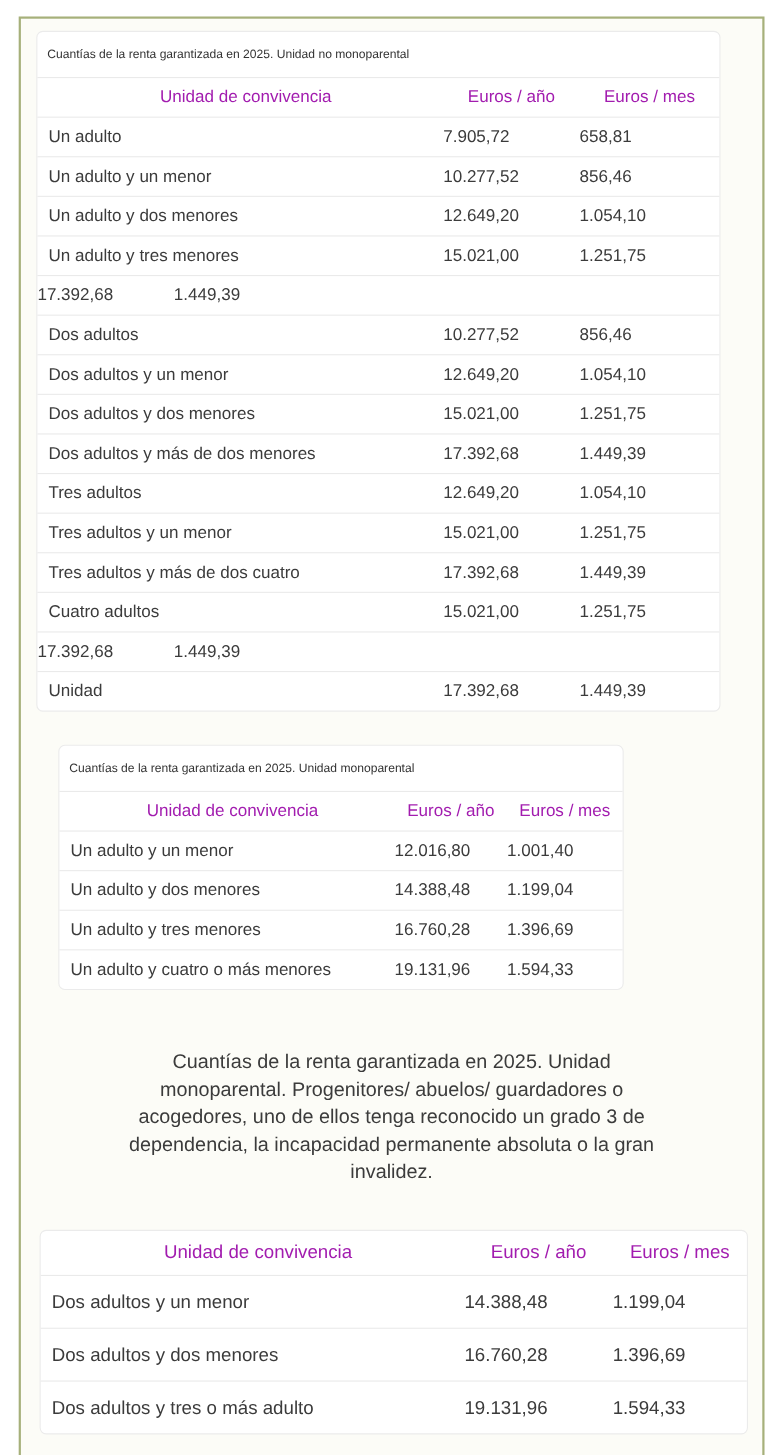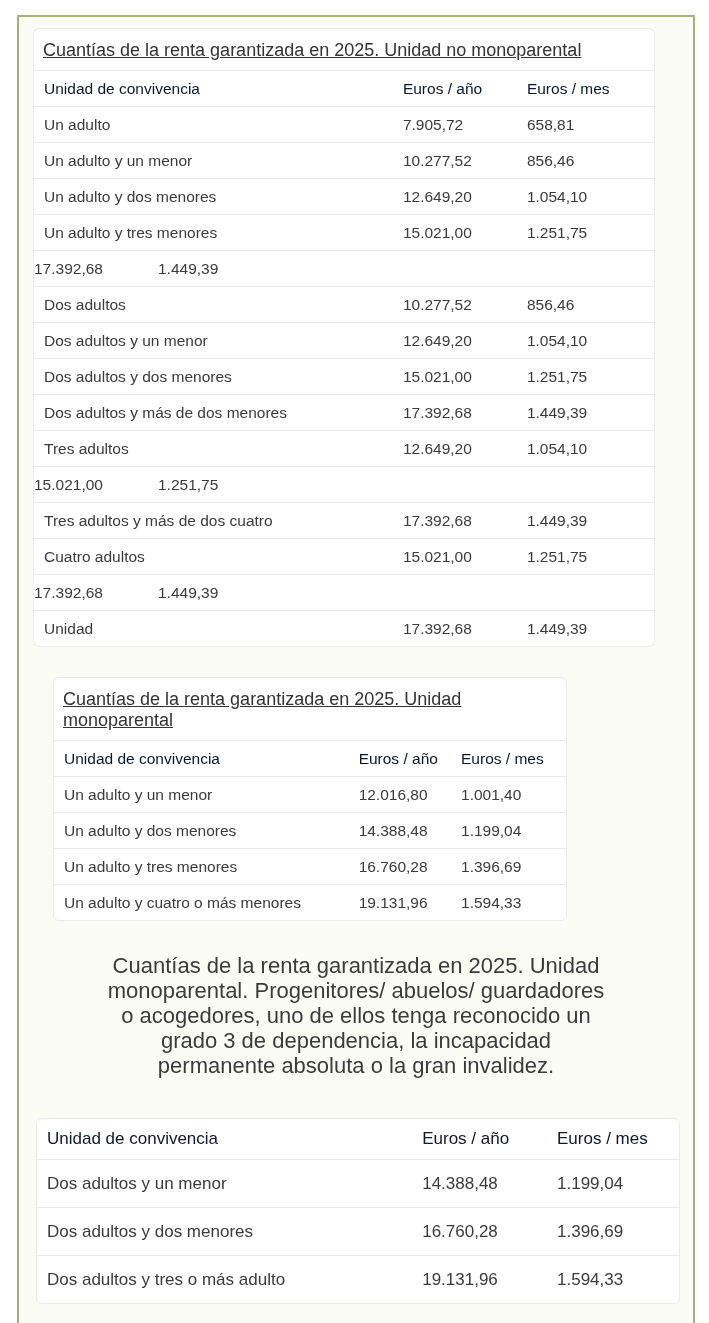--- a/index.html
+++ b/index.html
@@ -11,42 +11,42 @@
   }
   .frame{
     position:absolute;left:17px;top:15px;width:678px;height:1400px;
     border:2px solid #a6b07a;background:#fcfcf7;box-sizing:border-box;
   }
   .card{
     position:absolute;background:#ffffff;
     border:1px solid #ebebeb;border-radius:6px;box-sizing:border-box;
   }
   .card-title{
-    font-size:18px;line-height:21px;padding:11px 9px 9px 9px;color:#333333;text-decoration:underline;
+    font-size:11px;line-height:21px;padding:11px 9px 9px 9px;color:#333333;
   }
   .thead,.trow{display:flex;align-items:center;border-top:1px solid #eaeaea;}
   .cell{box-sizing:border-box;white-space:nowrap;overflow:hidden;}
   .c0{padding-left:10px;}
-  .thead .cell{color:#0f172a;}
+  .thead .cell{color:#a21caf;text-align:center;}
 
   
   .t1{left:14px;top:11px;width:622px;font-size:15.5px;}
   .t1 .thead,.t1 .trow{height:35px;}
   .t1 .c0{width:59.5%;}.t1 .c1{width:20%;}.t1 .c2{width:20.5%;}
 
   
   .t2{left:34px;top:660px;width:514px;font-size:15.5px;}
   .t2 .thead,.t2 .trow{height:35px;}
   .t2 .c0{width:59.5%;}.t2 .c1{width:20%;}.t2 .c2{width:20.5%;}
 
   
   .note{
     position:absolute;left:0;top:936px;width:100%;box-sizing:border-box;
     padding:0 88px;margin:0;text-align:center;
-    font-size:22px;line-height:25px;color:#3b3b3b;
+    font-size:18px;line-height:25px;color:#3b3b3b;
   }
 
   
   .t3{left:17px;top:1101px;width:644px;font-size:17px;}
   .t3 .thead{height:40px;}
   .t3 .trow{height:47px;}
   .t3 .thead{border-top:none;}
   .t3 .c0{width:60%;}.t3 .c1{width:21%;}.t3 .c2{width:19%;}
 </style>
 </head>
@@ -105,20 +105,21 @@
           <div class="cell c0">Dos adultos y más de dos  menores</div>
           <div class="cell c1">17.392,68</div>
           <div class="cell c2">1.449,39</div>
         </div>
         <div class="trow">
           <div class="cell c0">Tres adultos</div>
           <div class="cell c1">12.649,20</div>
           <div class="cell c2">1.054,10</div>
         </div>
         <div class="trow">
+          <div class="cell c0">Tres adultos y un menor</div>
           <div class="cell c1">15.021,00</div>
           <div class="cell c2">1.251,75</div>
         </div>
         <div class="trow">
           <div class="cell c0">Tres adultos y más de dos cuatro</div>
           <div class="cell c1">17.392,68</div>
           <div class="cell c2">1.449,39</div>
         </div>
         <div class="trow">
           <div class="cell c0">Cuatro adultos</div>

